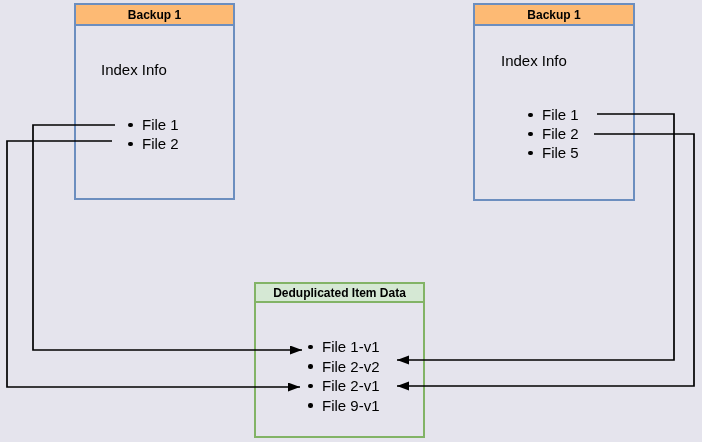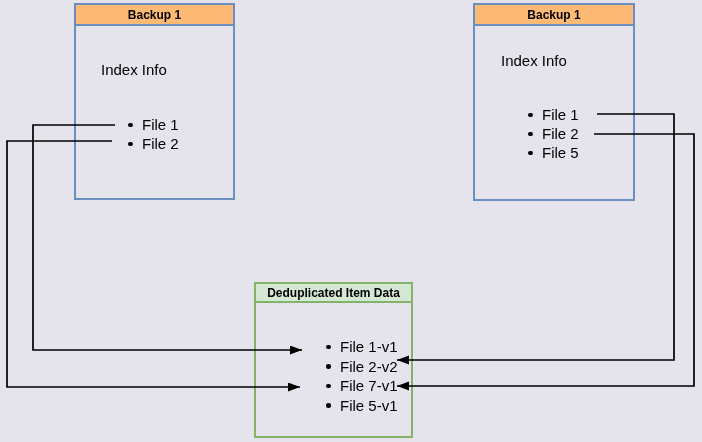--- a/index.html
+++ b/index.html
@@ -34,21 +34,21 @@
   }
   .node-green .node-title {
     background: #d5e8d4;
     border-bottom-color: #82b366;
   }
 
   #backup1 { left: 74px; top: 3px;  width: 161px; height: 197px; }
   #backup1 .node-title { height: 21px; }
   #backup2 { left: 473px; top: 3px; width: 162px; height: 198px; }
   #backup2 .node-title { height: 21px; }
-  #dedup   { left: 254px; top: 282px; width: 159px; height: 156px; }
+  #dedup   { left: 254px; top: 282px; width: 171px; height: 156px; }
   #dedup   .node-title { height: 19px; }
 
   .section-label {
     position: absolute;
     font-size: 15px;
     color: #000;
     white-space: nowrap;
   }
   #backup1 .section-label { left: 25px; top: 56px; }
   #backup2 .section-label { left: 26px; top: 47px; }
@@ -69,21 +69,21 @@
     position: absolute;
     left: -14px;
     top: 7.5px;
     width: 4.5px;
     height: 4.5px;
     border-radius: 50%;
     background: #000;
   }
   #backup1 ul.file-list { left: 66px; top: 110px; }
   #backup2 ul.file-list { left: 67px; top: 100px; }
-  #dedup   ul.file-list { left: 66px; top: 53px; margin-left: 18px; }
+  #dedup   ul.file-list { left: 66px; top: 53px; }
   #dedup   ul.file-list li { line-height: 19.5px; }
   #dedup   ul.file-list li::before { top: 7.75px; }
 
   svg.wires {
     position: absolute;
     left: 0; top: 0;
     width: 702px;
     height: 442px;
     pointer-events: none;
   }
@@ -115,22 +115,22 @@
       <li>File 2</li>
       <li>File 5</li>
     </ul>
   </section>
 
   <section class="node node-green" id="dedup">
     <header class="node-title">Deduplicated Item Data</header>
     <ul class="file-list">
       <li>File 1-v1</li>
       <li>File 2-v2</li>
-      <li>File 7-v1</li>
-      <li>File 5-v1</li>
+      <li>File 2-v1</li>
+      <li>File 9-v1</li>
     </ul>
   </section>
 
   <svg class="wires" viewBox="0 0 702 442" xmlns="http://www.w3.org/2000/svg">
     <defs>
       <marker id="arrowhead" markerUnits="userSpaceOnUse" markerWidth="13" markerHeight="10" refX="12" refY="4.5" orient="auto">
         <path d="M0,0 L12,4.5 L0,9 Z" fill="#000"></path>
       </marker>
     </defs>
     <path class="wire" d="M 115 125 L 33 125 L 33 350 L 302 350" marker-end="url(#arrowhead)"></path>

